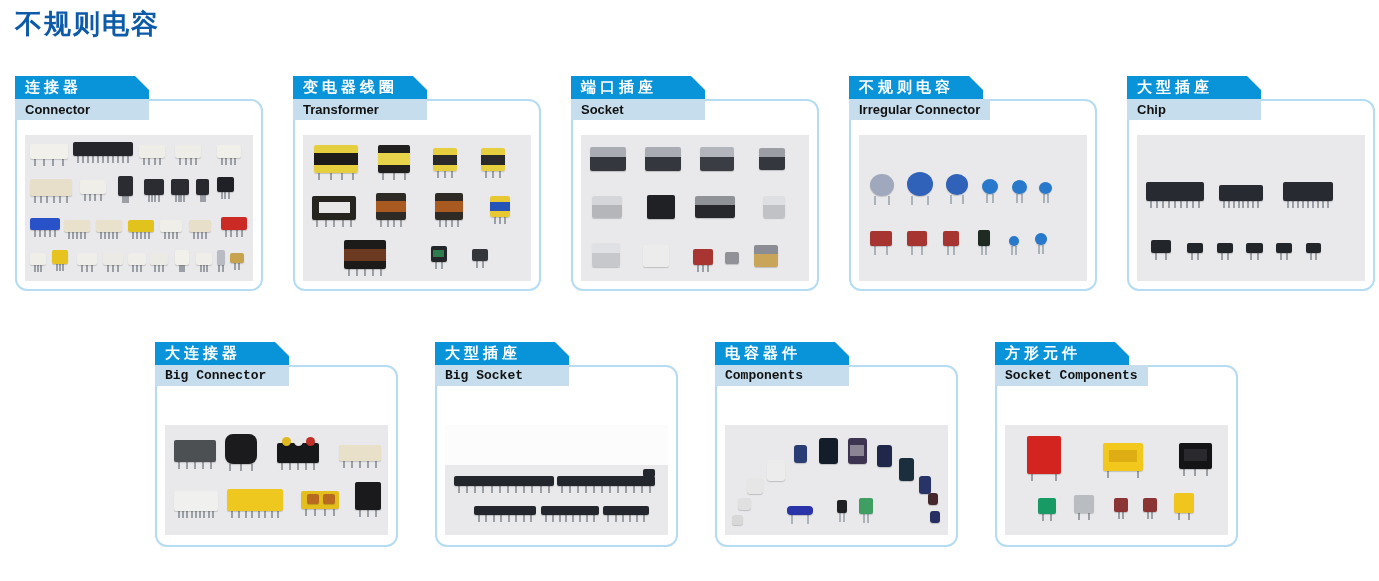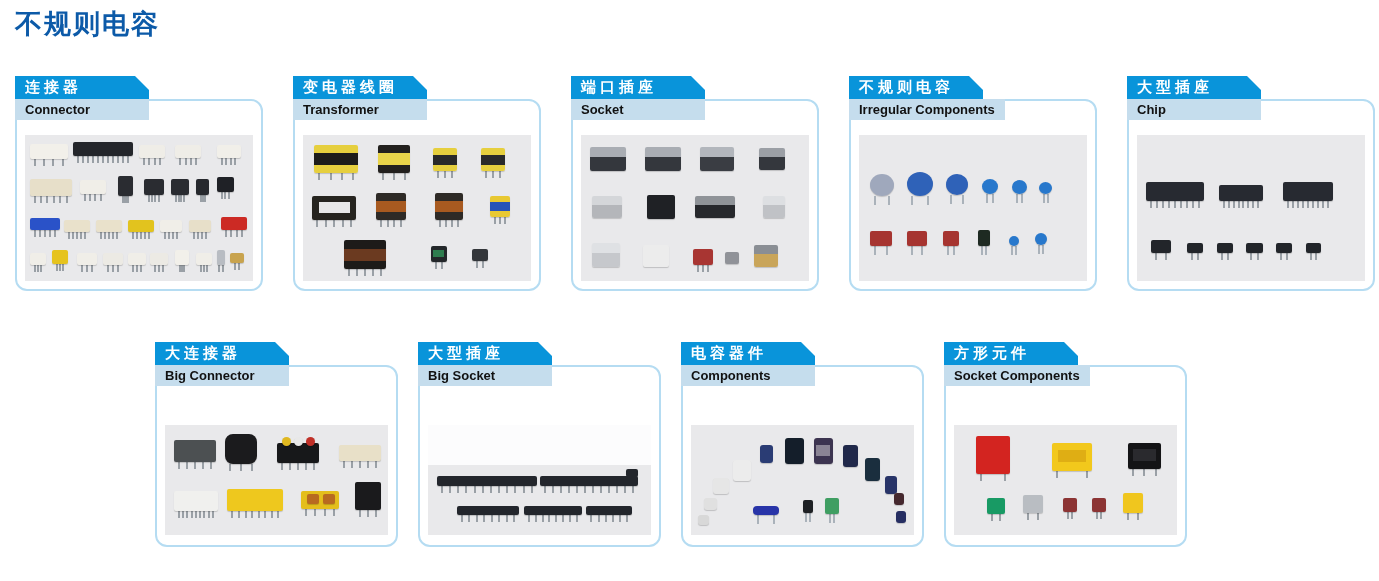--- a/index.html
+++ b/index.html
@@ -6,21 +6,21 @@
   body{
     width:1379px;height:581px;position:relative;background:#ffffff;
     font-family:"Liberation Sans","DejaVu Sans",sans-serif;overflow:hidden;
   }
   .page-title{
     position:absolute;left:15px;top:6px;margin:0;
     font-size:27px;font-weight:bold;letter-spacing:2px;color:var(--title,#0c5aa8);
   }
   .cards-row{position:absolute;display:flex;}
   .row1{left:15px;top:76px;gap:30px;}
-  .row2{left:155px;top:342px;gap:20px;}
+  .row2{left:155px;top:342px;gap:37px;font-family:Liberation Mono, monospace;}
   .card{position:relative;width:248px;height:215px;}
   .row2 .card{width:243px;height:205px;}
   .tab{
     position:absolute;left:0;top:0;height:23px;z-index:3;box-sizing:border-box;
     min-width:134px;display:flex;align-items:center;padding:0 18px 0 10px;
     clip-path:polygon(0 0,calc(100% - 14px) 0,100% 14px,100% 100%,0 100%);
     background:linear-gradient(225deg,var(--fold,#0b7ec6) 0 9px,var(--tab,#0994da) 9px);
     color:#ffffff;font-size:15px;font-weight:bold;letter-spacing:4px;white-space:nowrap;
   }
   .subbar{
@@ -483,21 +483,21 @@
             <div class="comp-body" style="width: 24px; height: 22px; background: linear-gradient(rgb(138, 142, 148) 0px, rgb(138, 142, 148) 40%, rgb(201, 165, 90) 40%); border-radius: 2px;"></div>
           </div>
         </div>
       </div>
     </div>
     <div class="card">
       <div class="tab">
         <span>不规则电容</span>
       </div>
       <div class="subbar">
-        <span>Irregular Components</span>
+        <span>Irregular Connector</span>
       </div>
       <div class="panel">
         <div class="photo" role="img" aria-label="blue ceramic disc capacitors, a gray varistor and red film capacitors">
           <div class="comp" style="left: 5%; top: 27%;">
             <div class="comp-body" style="width: 24px; height: 22px; background: rgb(159, 168, 188); border-radius: 50%;"></div>
             <div class="pins" style="width: 16px;">
               <div class="pin pin--lead"></div>
               <div class="pin pin--lead"></div>
             </div>
           </div>

